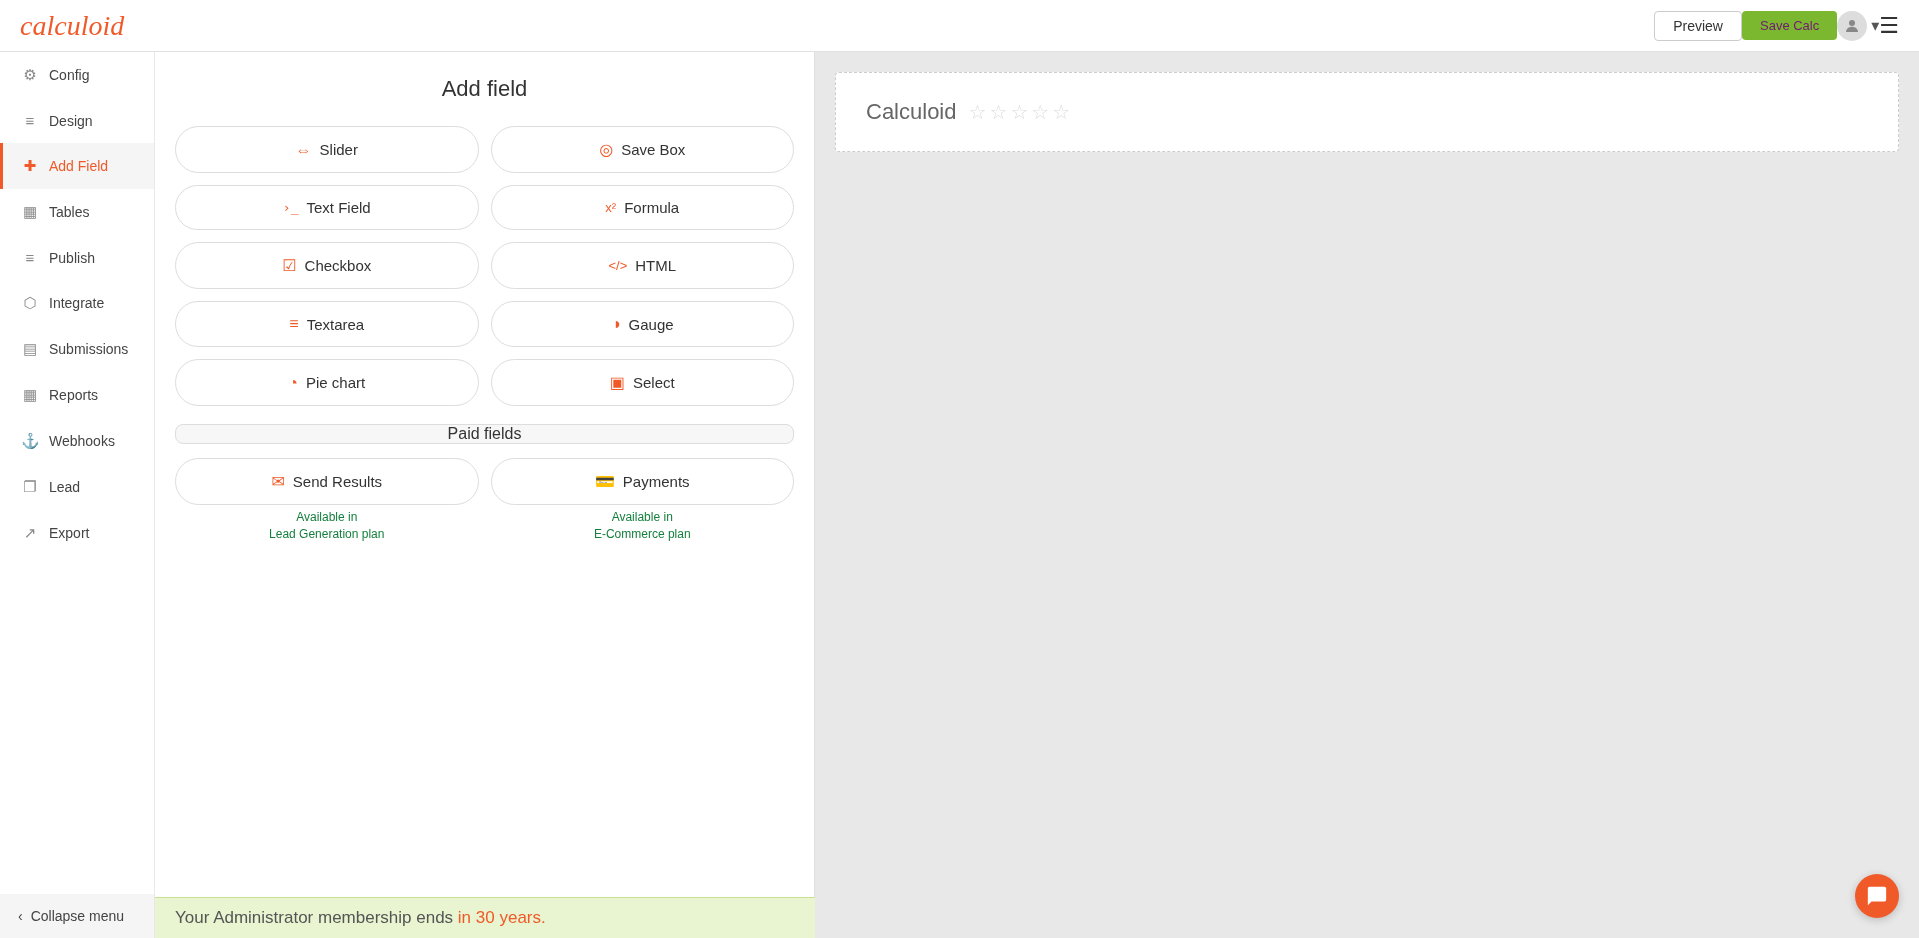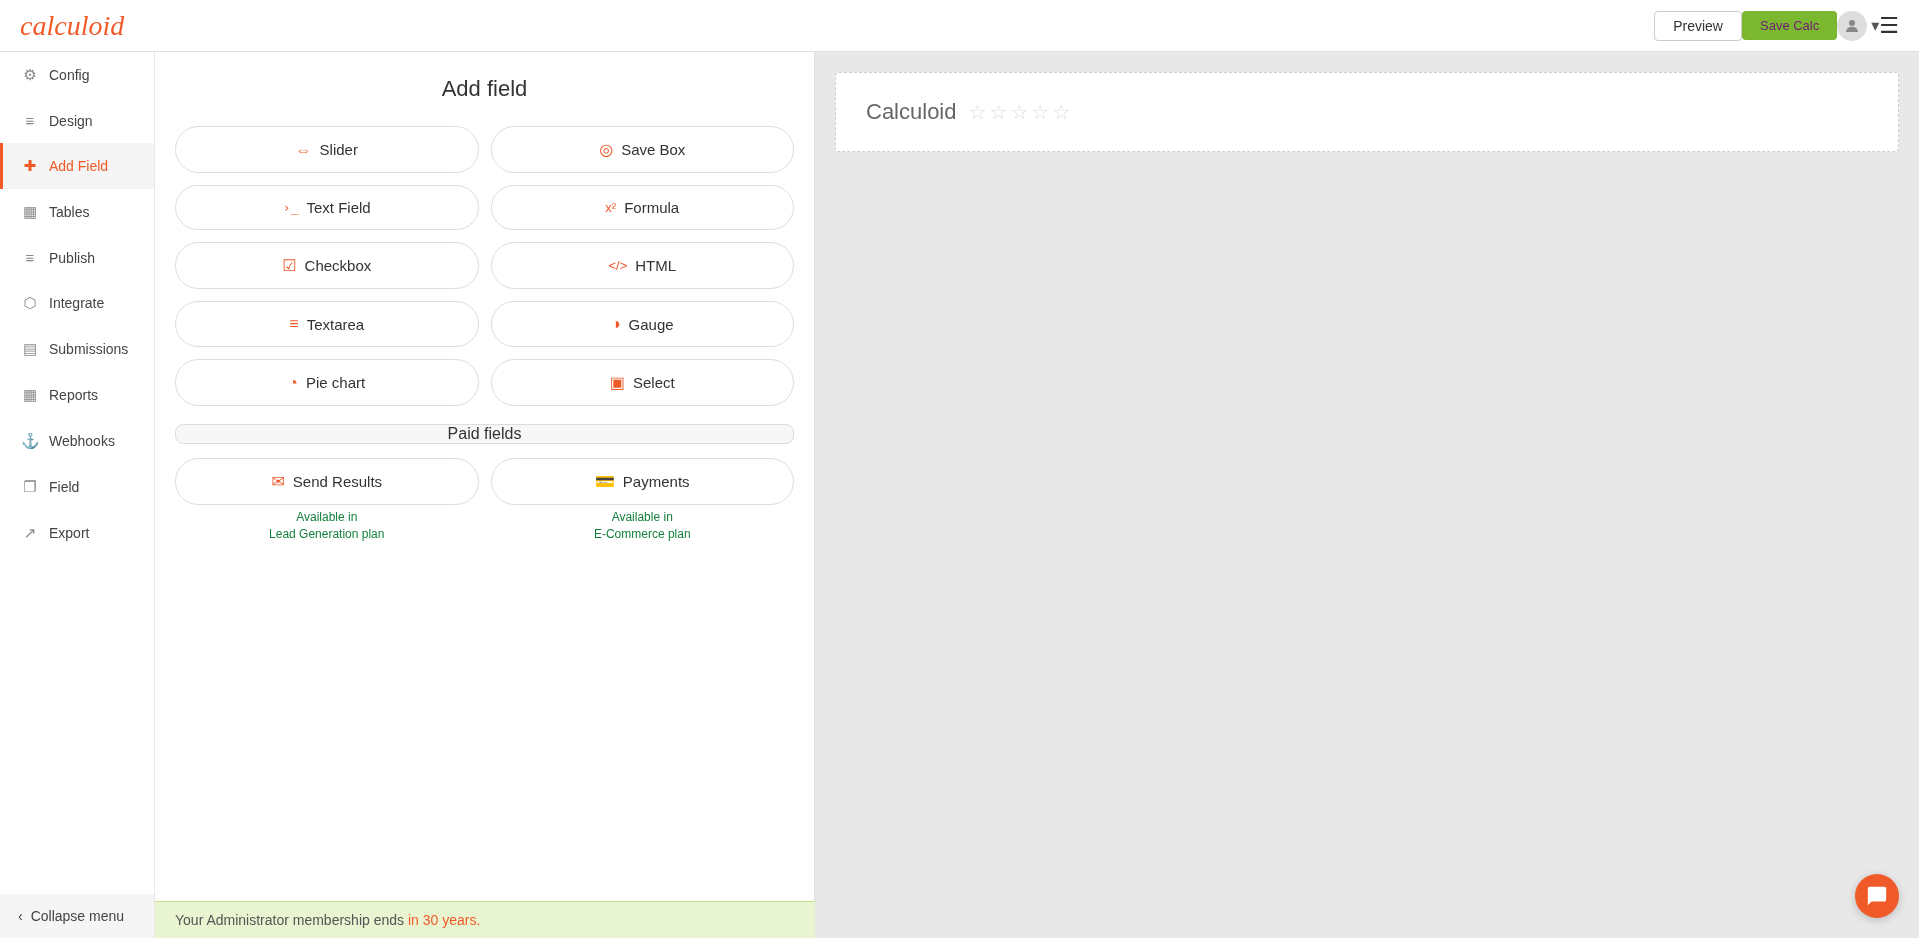--- a/index.html
+++ b/index.html
@@ -306,21 +306,21 @@
     <div class="sidebar-item">
       <span class="sidebar-icon">▦</span>
       <span>Reports</span>
     </div>
     <div class="sidebar-item">
       <span class="sidebar-icon">⚓</span>
       <span>Webhooks</span>
     </div>
     <div class="sidebar-item">
       <span class="sidebar-icon">❐</span>
-      <span>Field</span>
+      <span>Lead</span>
     </div>
     <div class="sidebar-item">
       <span class="sidebar-icon">↗</span>
       <span>Export</span>
     </div>
     <div class="sidebar-bottom">
       <div class="collapse-item">
         <span>‹</span>
         <span>Collapse menu</span>
       </div>
@@ -410,21 +410,21 @@
           </button>
           <div class="paid-available">
             <span>Available in</span><br>
             <span>E-Commerce plan</span>
           </div>
         </div>
 
       </div>
 
       <div style="height: 60px;"></div>
-      <div style="position:absolute; bottom:0; left:155px; width:660px; background:#e8f5d0; padding:10px 20px; font-size:14px; color:#555; border-top:1px solid #c8e090;">
+      <div style="position:absolute; bottom:0; left:155px; width:660px; background:#e8f5d0; padding:10px 20px; font-size:17px; color:#555; border-top:1px solid #c8e090;">
         <span>Your Administrator membership ends </span><span class="highlight" style="color:#f05a28; font-weight:500;">in 30 years.</span>
       </div>
 
     </div>
 
     <div class="canvas-area">
       <div class="calc-preview-box">
         <span class="calc-title">Calculoid</span>
         <div class="star-rating">
           <span class="star">☆</span>

